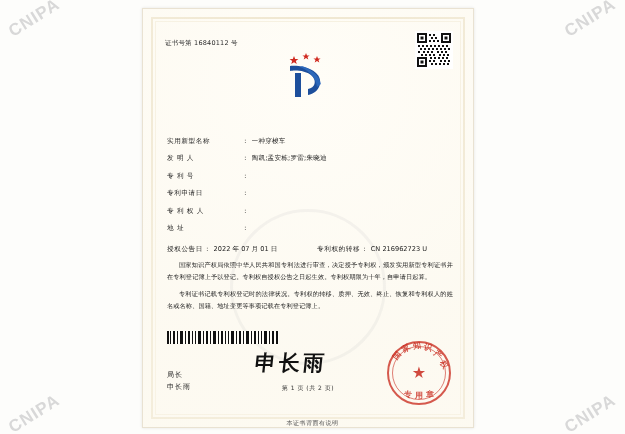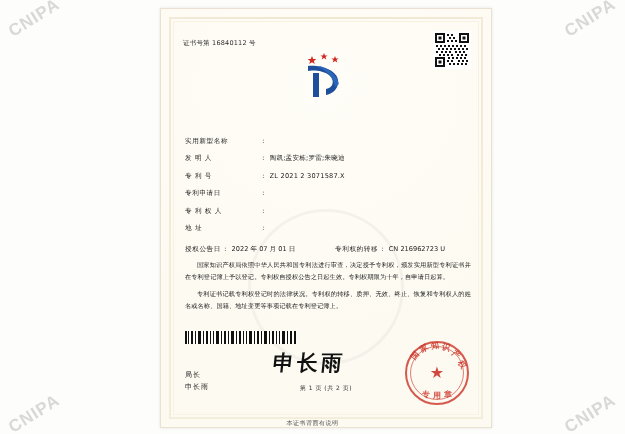--- a/index.html
+++ b/index.html
@@ -34,21 +34,21 @@
     user-select: none;
   }
   .wm-tl { left: 6px;  top: 8px;  transform: rotate(-32deg); }
   .wm-tr { right: 6px; top: 8px;  transform: rotate(-32deg); }
   .wm-bl { left: 6px;  bottom: 10px; transform: rotate(-32deg); }
   .wm-br { right: 6px; bottom: 10px; transform: rotate(-32deg); }
 
   
   #certificate-sheet {
     position: absolute;
-    left: 160px;
+    left: 142px;
     top: 8px;
     width: 330px;
     height: 418px;
     background: #fffdf7;
     border: 1px solid #e9e2d2;
     box-shadow: 0 0 3px rgba(0,0,0,0.10);
     overflow: hidden;
   }
   
   #sheet-border {
@@ -383,32 +383,32 @@
         </g>
       </svg>
     </div>
 
 
     <div id="fields">
 
       <div class="field-row">
         <span class="field-label wide">实用新型名称</span>
         <span class="field-colon">：</span>
+        <span class="field-value">一种穿梭车</span>
       </div>
 
       <div class="field-row">
         <span class="field-label wide">发 明 人</span>
         <span class="field-colon">：</span>
         <span class="field-value">陶凯;孟安栋;罗雷;朱晓迪</span>
       </div>
 
       <div class="field-row">
         <span class="field-label wide">专 利 号</span>
         <span class="field-colon">：</span>
-        <span class="field-value">ZL 2021 2 3071587.X</span>
       </div>
 
       <div class="field-row">
         <span class="field-label wide">专利申请日</span>
         <span class="field-colon">：</span>
       </div>
 
       <div class="field-row">
         <span class="field-label wide">专 利 权 人</span>
         <span class="field-colon">：</span>

